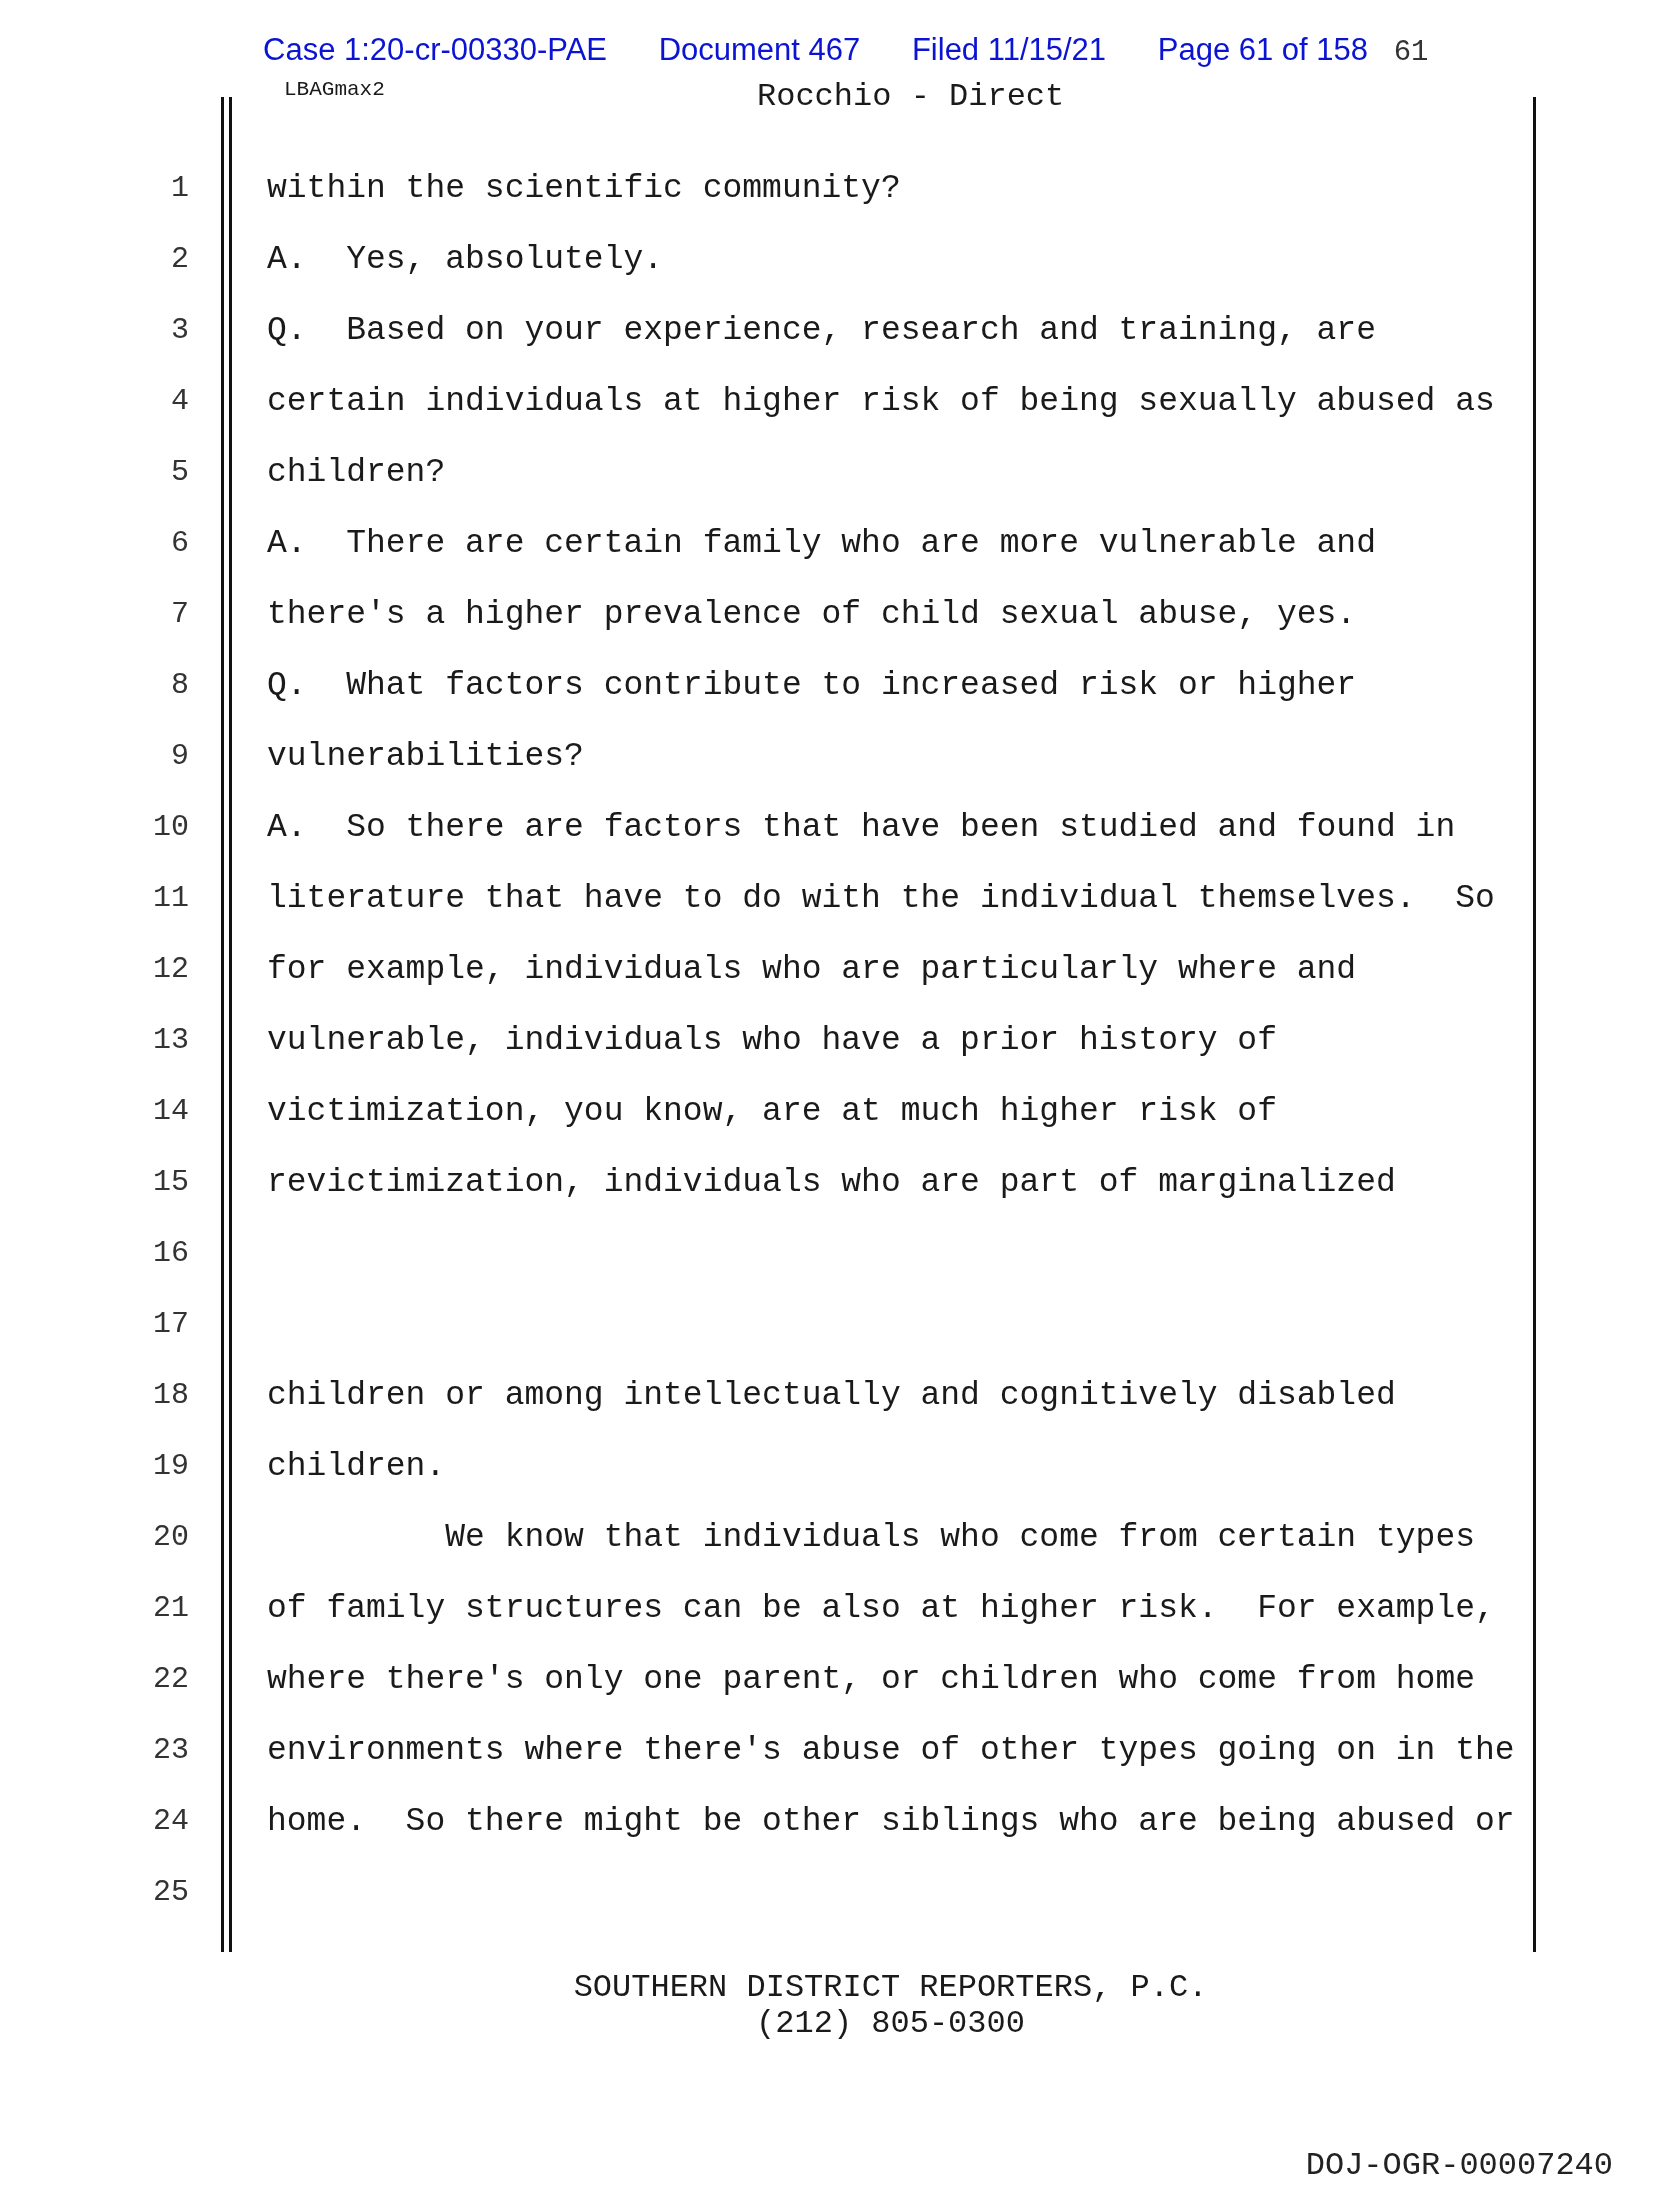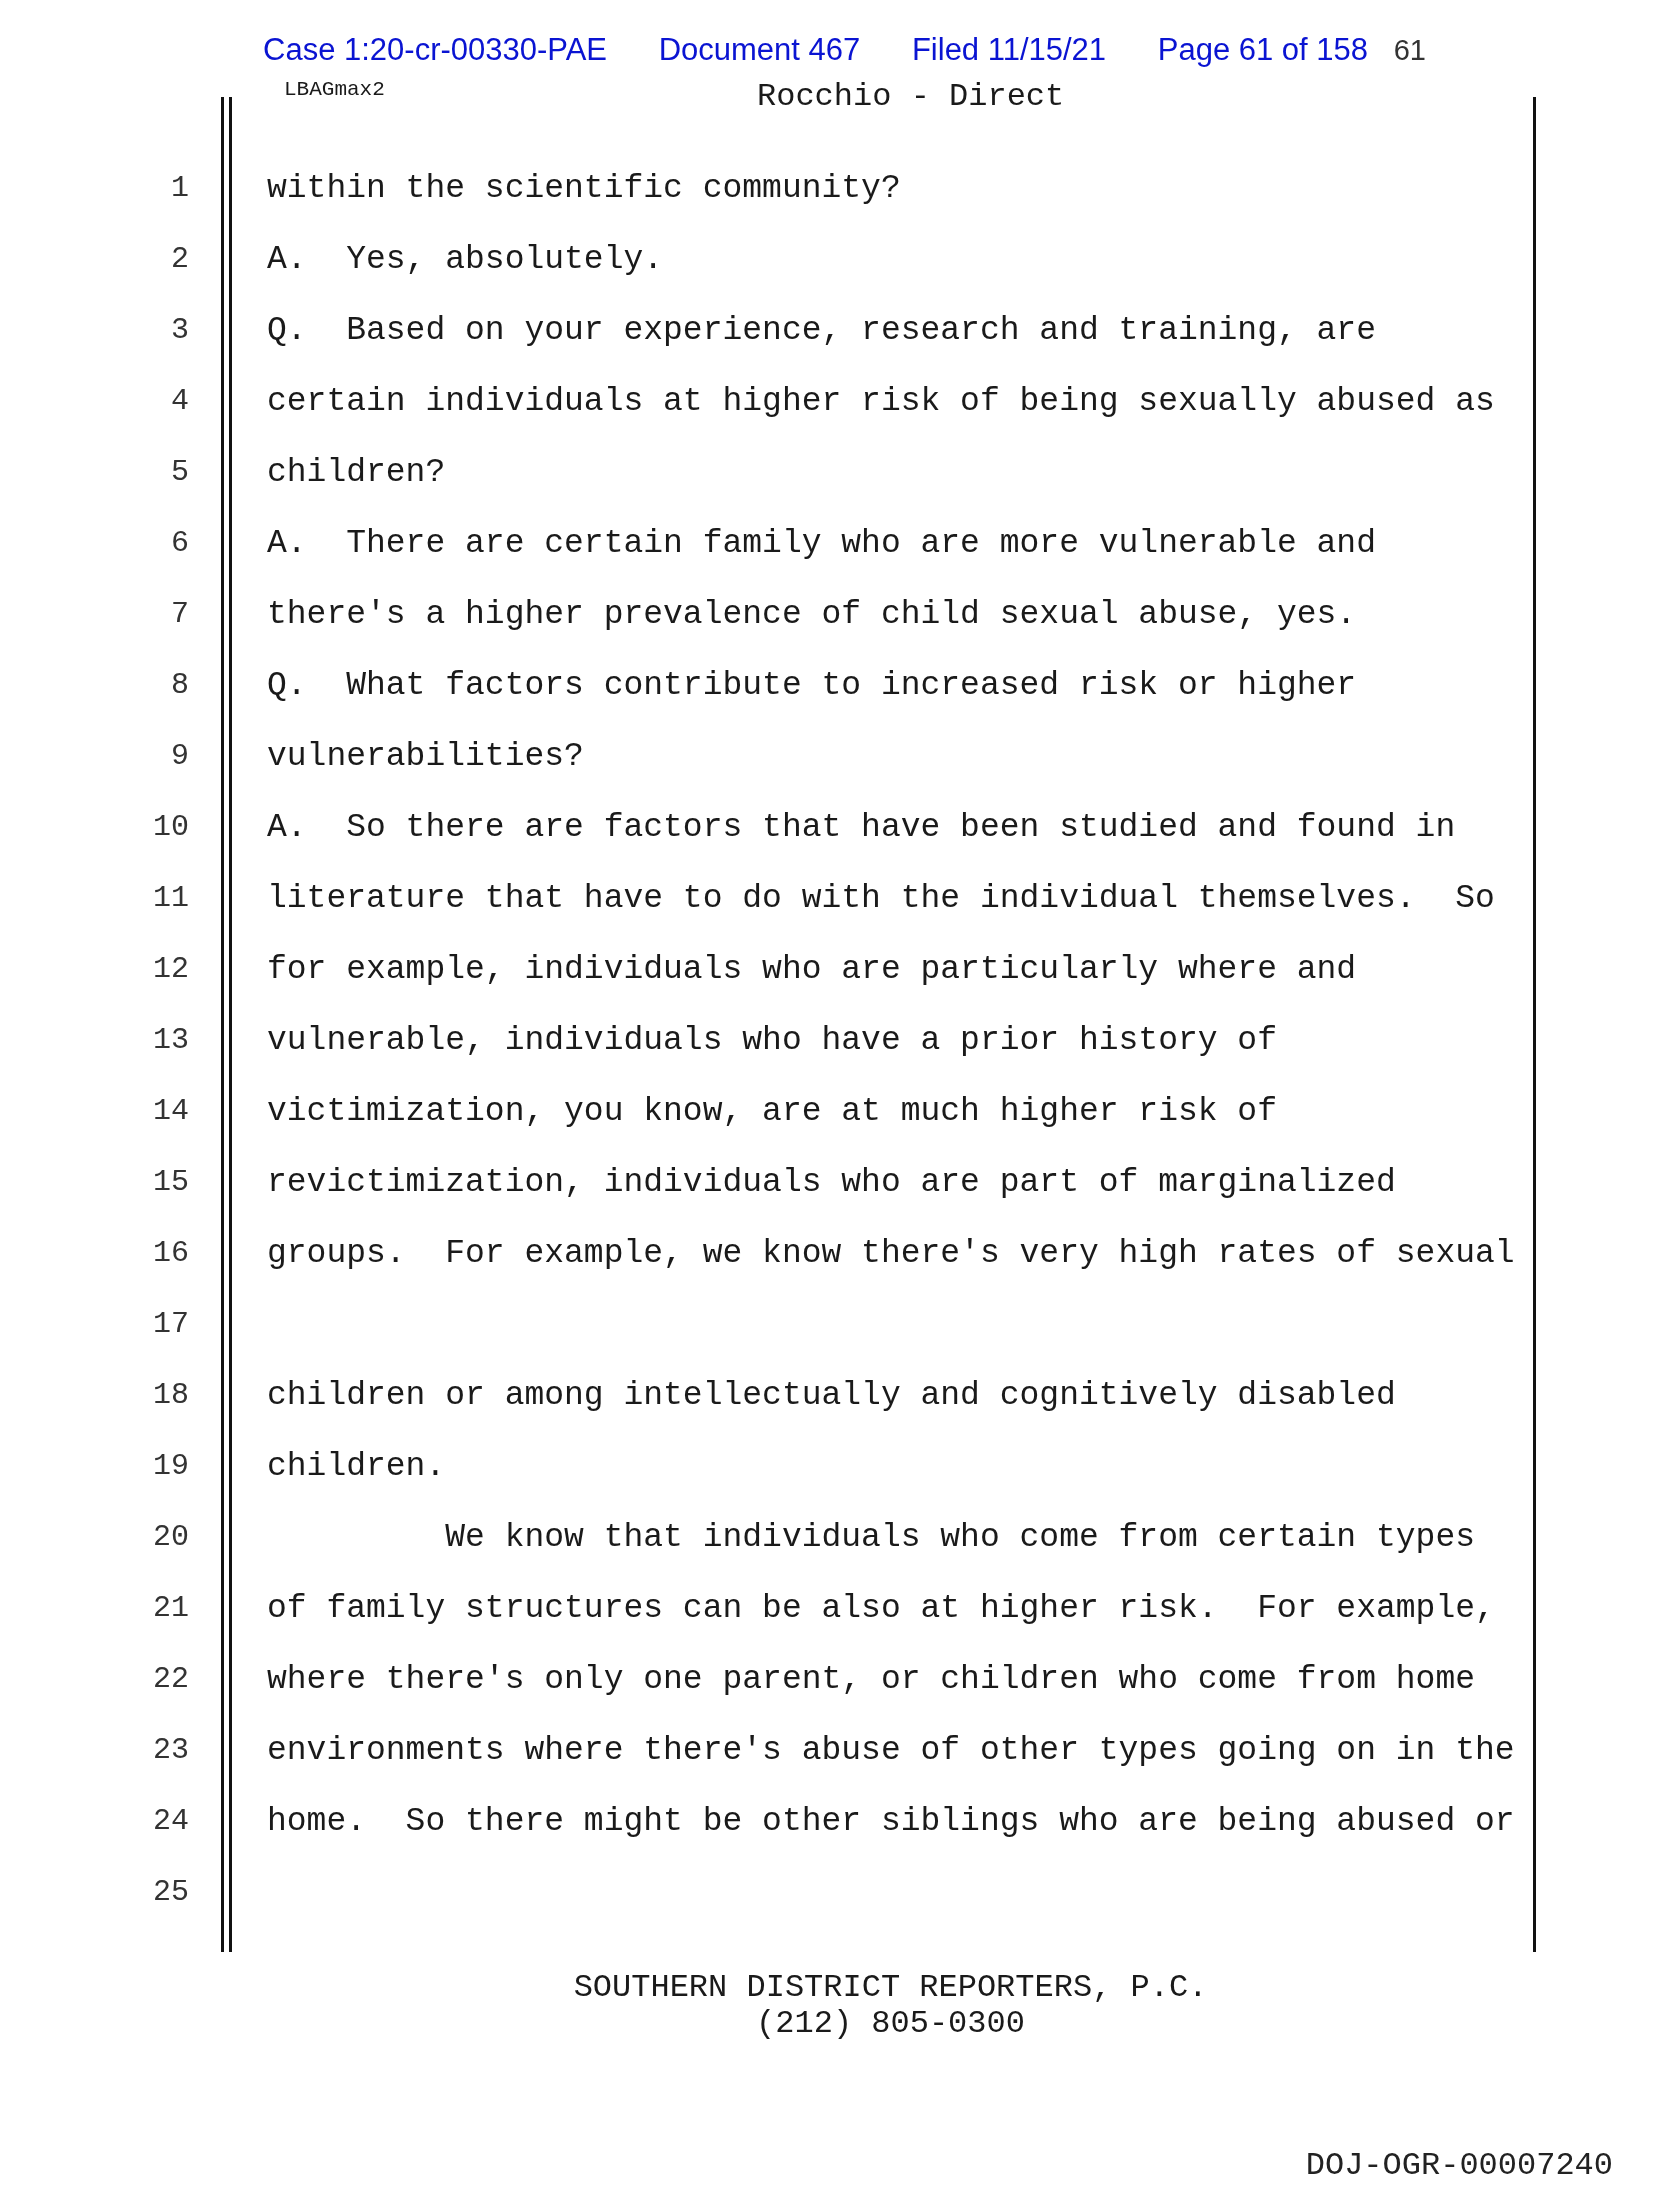--- a/index.html
+++ b/index.html
@@ -2,21 +2,21 @@
 <html style="font-size:10.5px"><head>
 <meta charset="utf-8">
 <style>
   html, body { margin: 0; padding: 0; background: #ffffff; }
   body { width: 1675px; height: 2205px; position: relative; overflow: hidden; }
   .page { position: absolute; left: 0; top: 0; width: 1675px; height: 2205px; background: #fff; }
 
   .stamp { position: absolute; top: 32px; left: 263px; white-space: nowrap;
            font-family: "Liberation Sans", sans-serif; font-size: 31px; color: #0a14d2; }
   .stamp span { margin-right: 43px; text-align: center; }
-  .stamp .pgnum { font-family: Liberation Sans, sans-serif; color: #333; font-size: 29px; margin-right: 0; margin-left: -26px; }
+  .stamp .pgnum { font-family: Liberation Mono, monospace; color: #333; font-size: 29px; margin-right: 0; margin-left: -26px; }
 
   .mono { font-family: "Liberation Mono", monospace; color: #1a1a1a; }
 
   .hdr-left { position: absolute; left: 284px; top: 78px; font-size: 21px; white-space: pre; }
   .hdr-center { position: absolute; left: 757px; top: 78px; font-size: 32px; white-space: pre; }
 
   .rule { position: absolute; background: #111; width: 2.6px; }
   .rule.l1 { left: 221px; top: 97px; height: 1855px; }
   .rule.l2 { left: 229px; top: 97px; height: 1855px; }
   .rule.r  { left: 1533px; top: 97px; height: 1855px; }
@@ -108,21 +108,20 @@
       <div class="line">
         <span class="num">14</span>
         <span class="txt">victimization, you know, are at much higher risk of</span>
       </div>
       <div class="line">
         <span class="num">15</span>
         <span class="txt">revictimization, individuals who are part of marginalized</span>
       </div>
       <div class="line">
         <span class="num">16</span>
-        <span class="txt">groups.  For example, we know there's very high rates of sexual</span>
       </div>
       <div class="line">
         <span class="num">17</span>
       </div>
       <div class="line">
         <span class="num">18</span>
         <span class="txt">children or among intellectually and cognitively disabled</span>
       </div>
       <div class="line">
         <span class="num">19</span>

